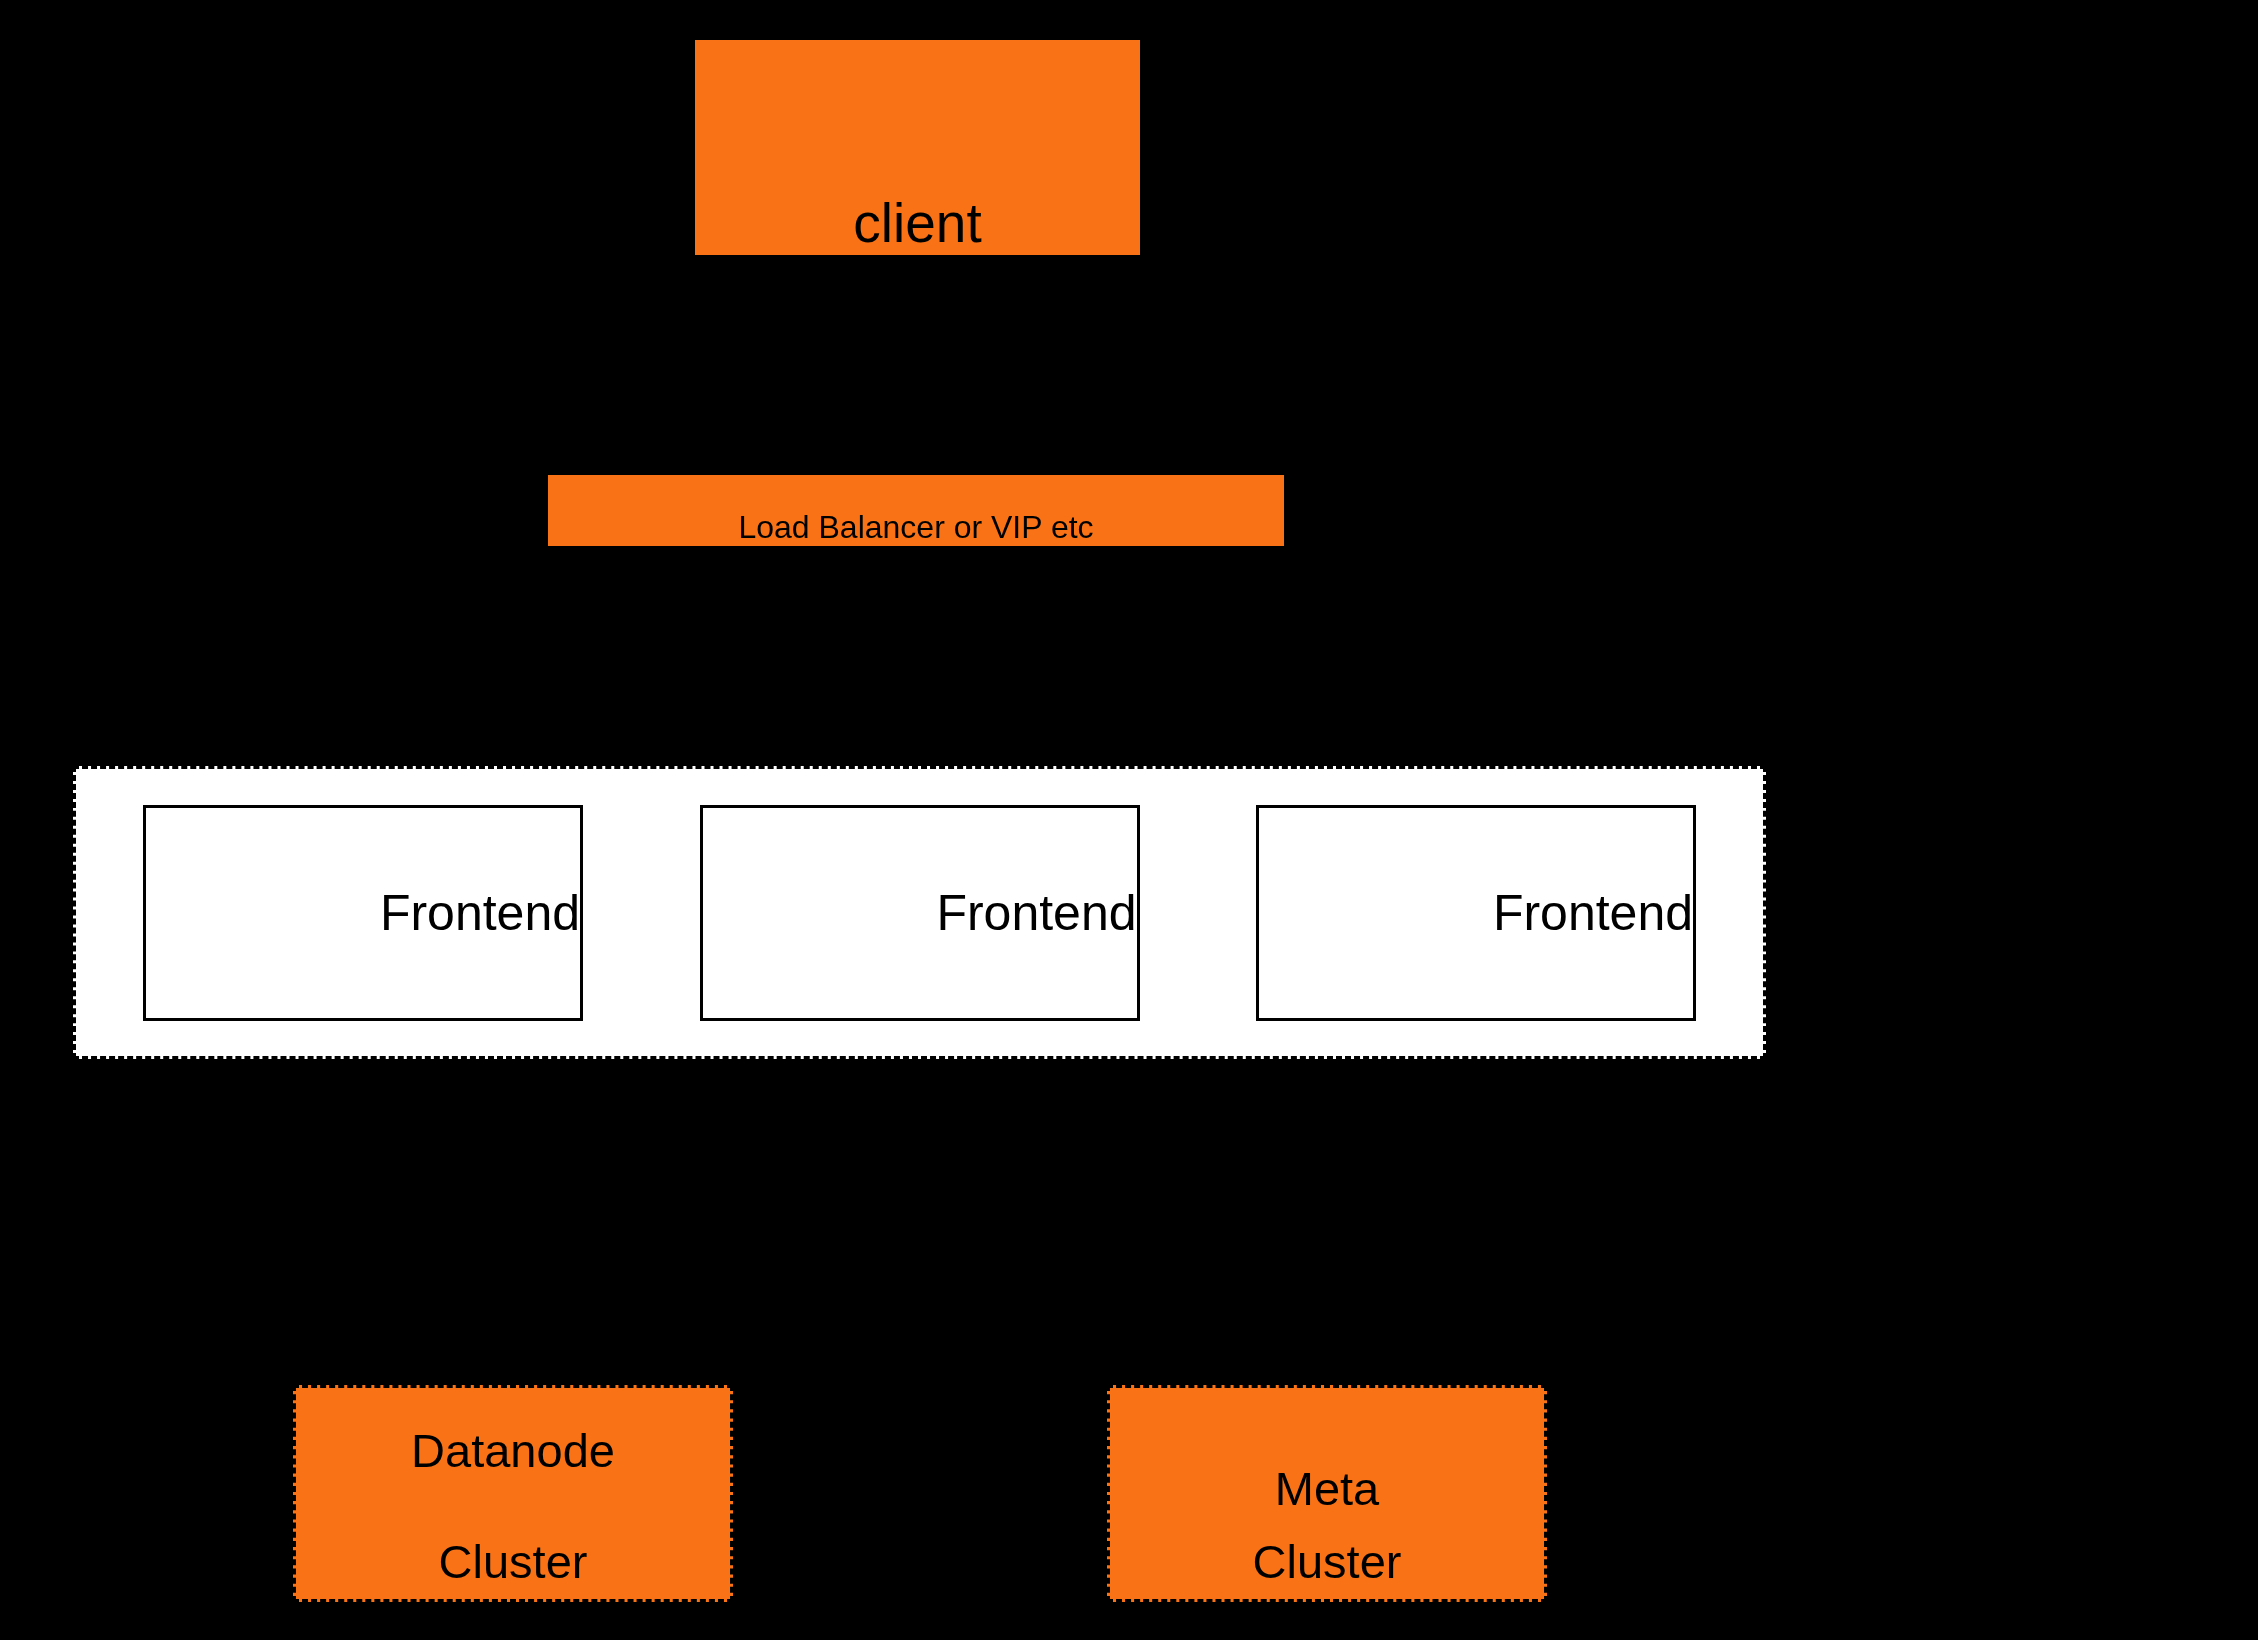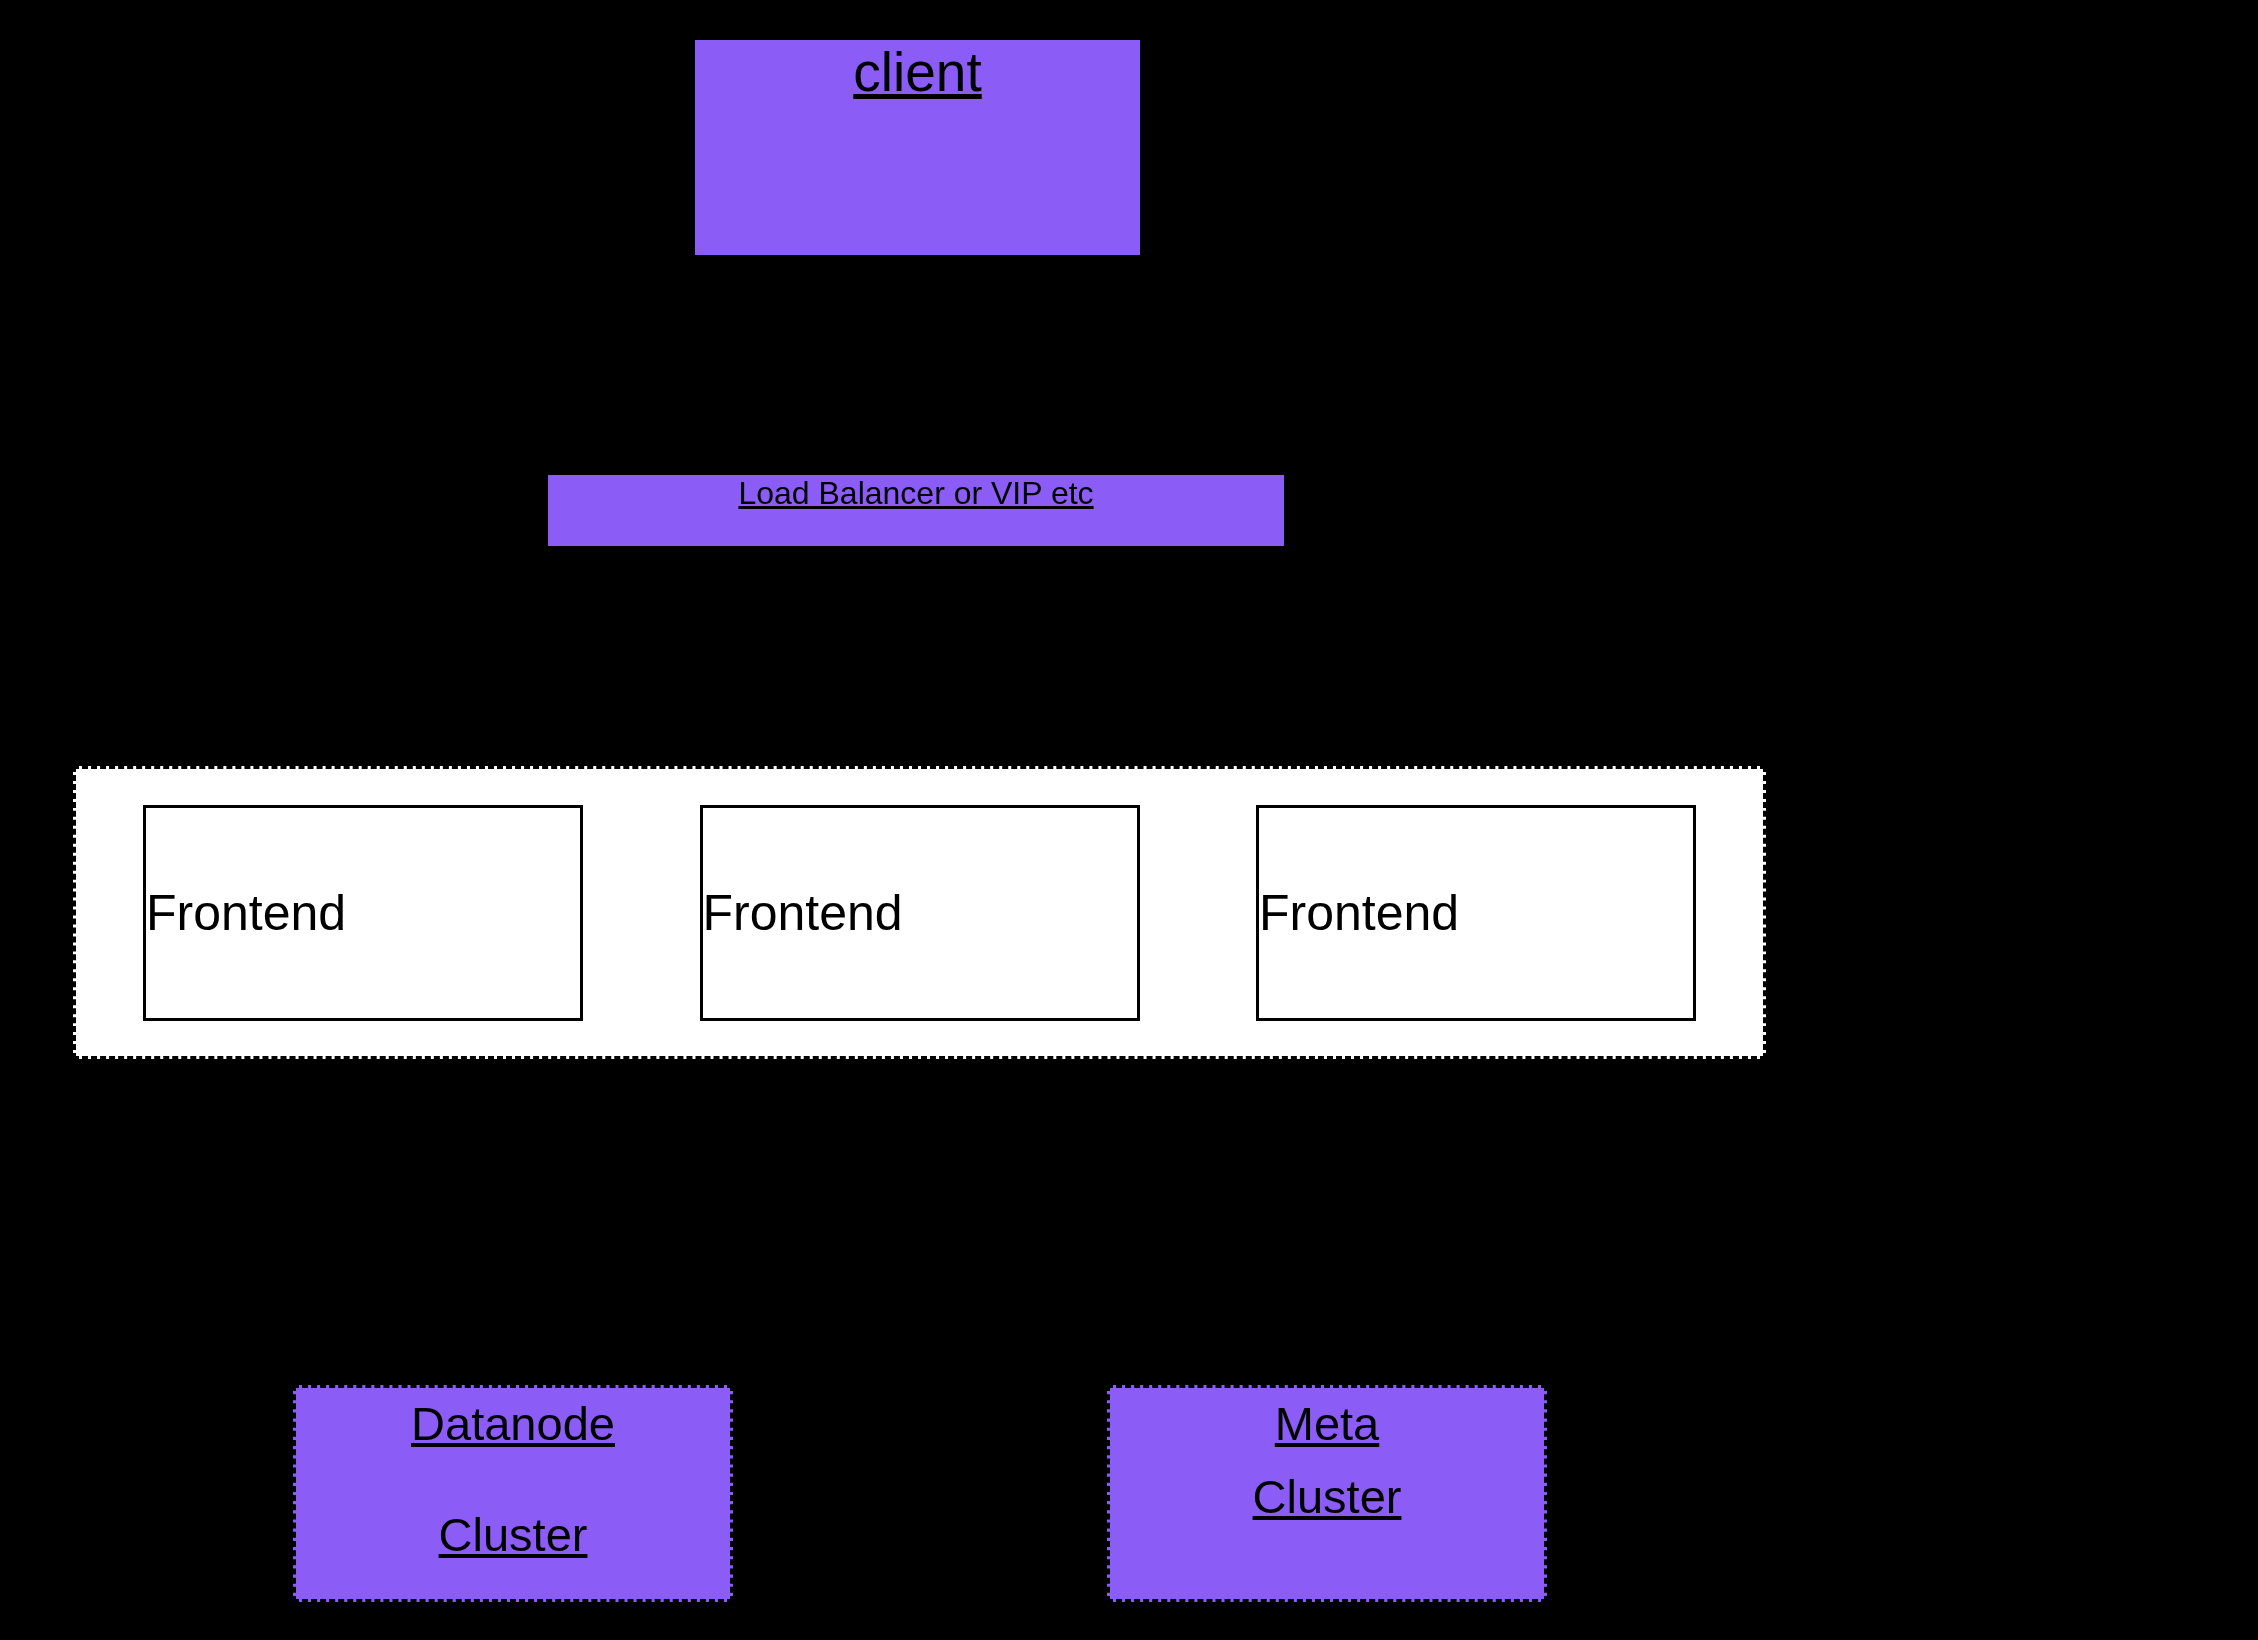--- a/index.html
+++ b/index.html
@@ -6,28 +6,27 @@
   .canvas{
     position:relative;
     width:2258px;height:1640px;
     background:#000000;
     font-family:"Liberation Sans", sans-serif;
     color:#000000;
     overflow:hidden;
   }
   .node{
     position:absolute;
-    background:#8b5cf6;
+    background:#f97316;
     box-sizing:border-box;
     display:flex;
     flex-direction:column;
     align-items:center;
-    justify-content:flex-start;
+    justify-content:flex-end;
     text-align:center;
-    text-decoration:underline;
   }
   .label{display:block;white-space:nowrap;}
   
   .client-node{left:695px;top:40px;width:445px;height:215px;font-size:55px;}
   
   .lb-node{left:548px;top:475px;width:736px;height:71px;font-size:32px;}
   
   .fe-group{
     position:absolute;
     left:73px;top:766px;width:1693px;height:293px;
@@ -39,21 +38,21 @@
     justify-content:space-between;
     padding:0 67px;
   }
   .fe-box{
     width:440px;height:216px;
     background:#ffffff;
     border:3.6px solid #000000;
     box-sizing:border-box;
     display:flex;
     align-items:center;
-    justify-content:flex-start;
+    justify-content:flex-end;
     font-size:50px;
   }
   
   .cluster-node{
     width:440px;height:217px;
     border:3.6px dashed #000000;
     font-size:47px;
     line-height:1.55;
   }
   .datanode-node{left:293px;top:1385px;gap:38px;}

